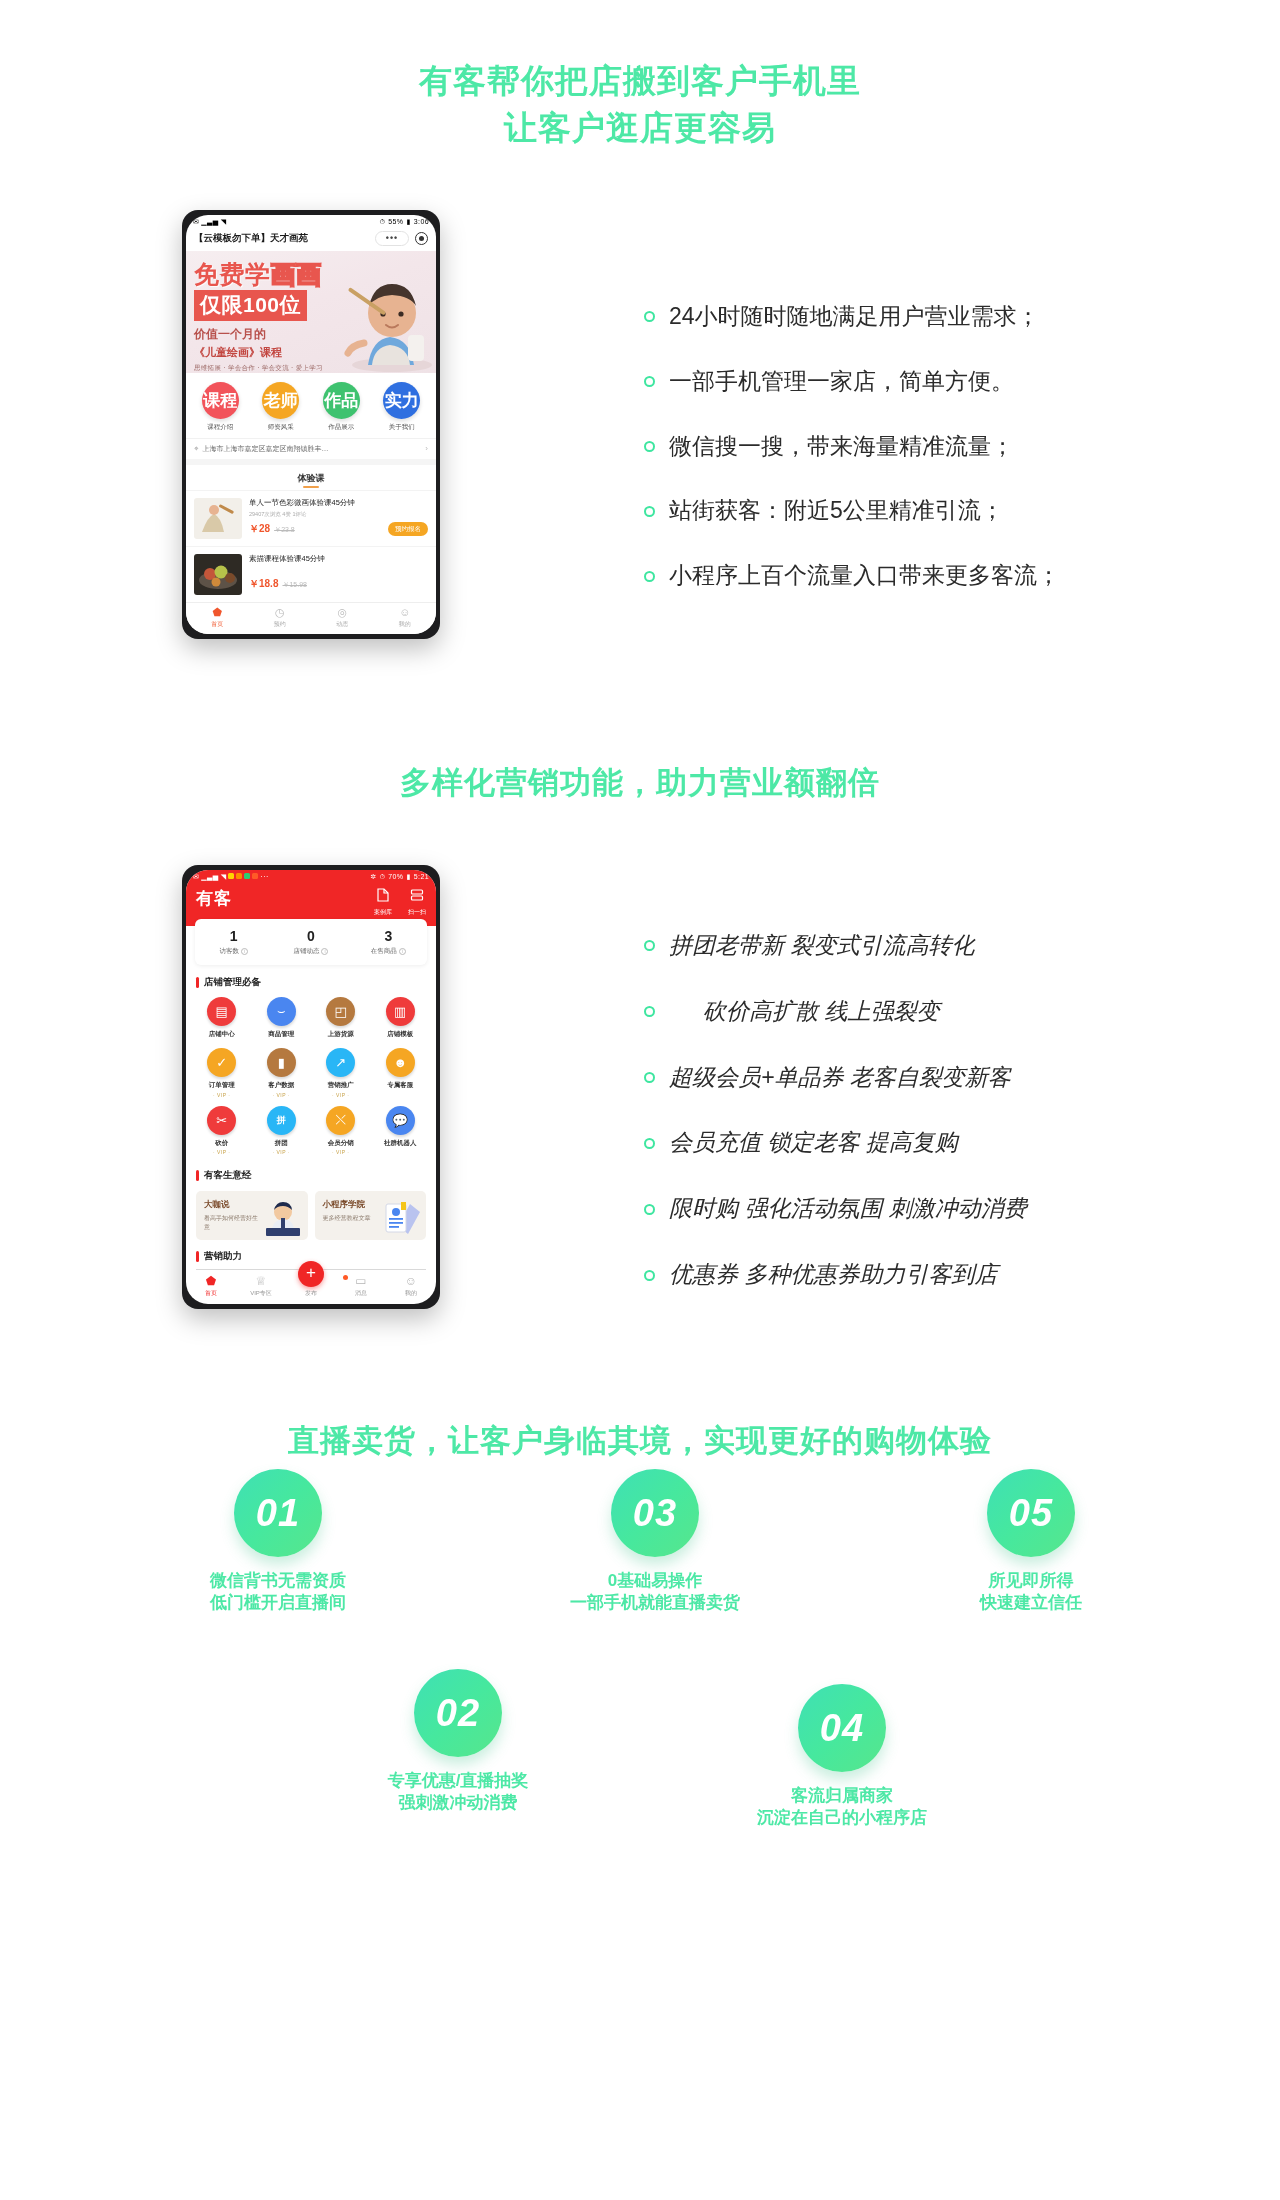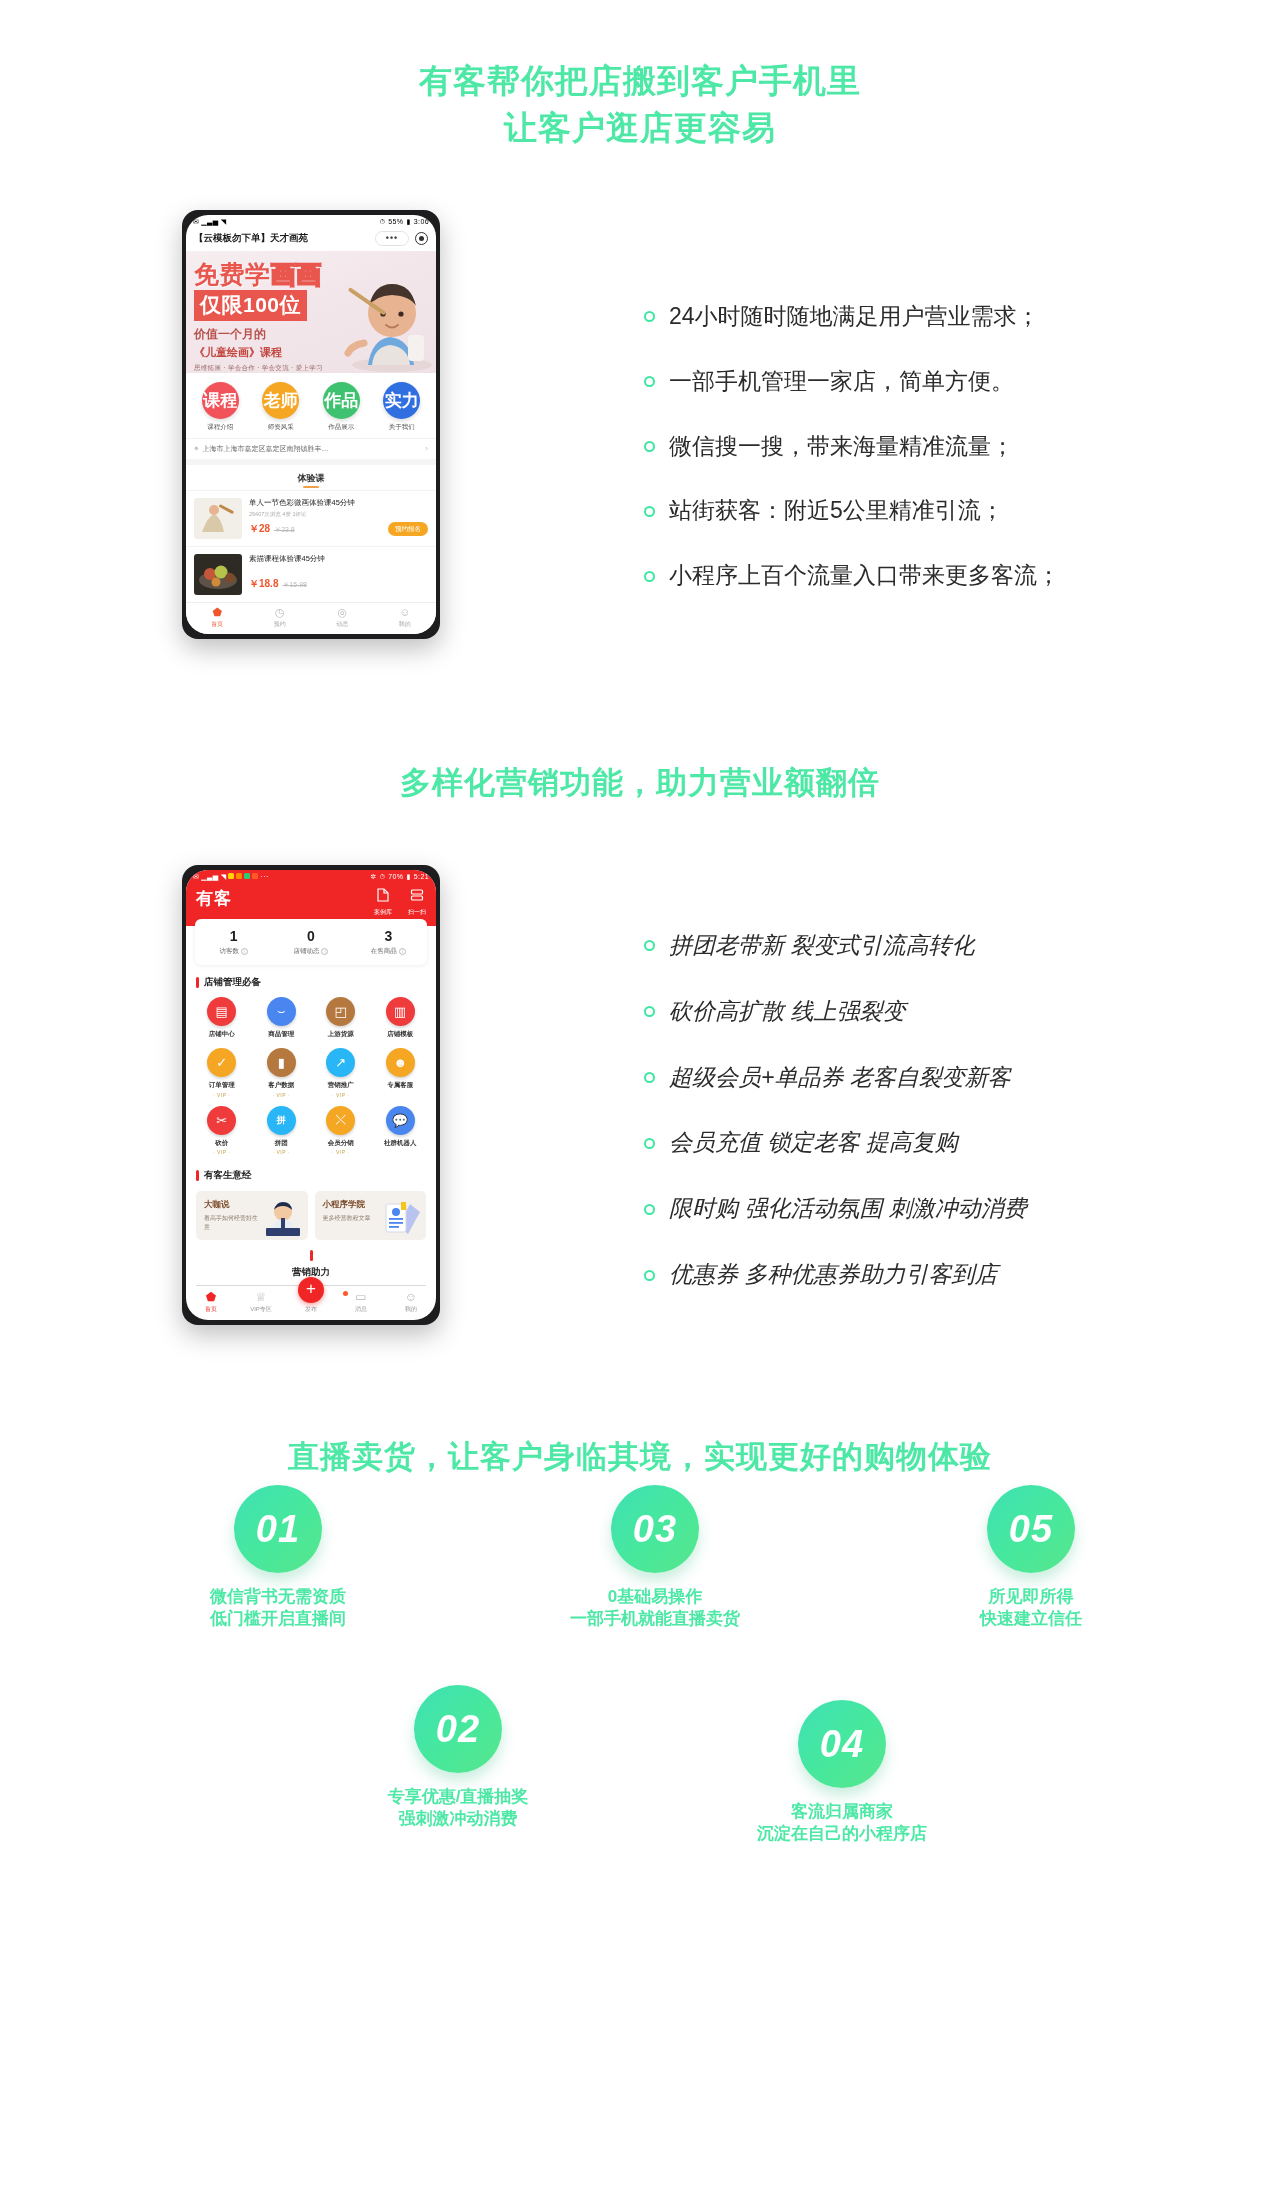--- a/index.html
+++ b/index.html
@@ -605,21 +605,21 @@
               <rect x="6" y="4" width="20" height="28" rx="2" fill="#fff" stroke="#d4d8e6"></rect>
               <rect x="9" y="18" width="14" height="1.8" fill="#4a86f0"></rect>
               <rect x="9" y="22" width="14" height="1.8" fill="#4a86f0"></rect>
               <rect x="9" y="26" width="10" height="1.8" fill="#4a86f0"></rect>
               <circle cx="16" cy="12" r="4" fill="#4a86f0"></circle>
               <rect x="21" y="2" width="5" height="8" fill="#f5c518"></rect>
             </svg>
           </div>
         </div>
 
-        <div class="grp-title" style="padding-top:2px; padding-bottom:4px;flex-direction:column;">
+        <div class="grp-title" style="padding-top:2px; padding-bottom:4px;">
           <span class="grp-bar"></span>
           <span>营销助力</span>
         </div>
 
         <div class="mkt-divider">
             <span class="line"></span>
           </div>
 
         <div class="p2-tabbar" style="margin-top:-9px;">
           <div class="p2-tb" style="padding-top:14px;">
@@ -646,21 +646,21 @@
         </div>
 
       </div>
     </div>
 
     <ul class="bullets" style="margin-left:204px; margin-top:66px;font-style:italic;">
       <li style="margin-bottom:36px;">
         <span class="bullet-dot"></span>
         <span>拼团老带新 裂变式引流高转化</span>
       </li>
-      <li style="margin-bottom:36px;">
+      <li style="margin-bottom:36px;gap:34px;">
         <span class="bullet-dot"></span>
         <span>砍价高扩散 线上强裂变</span>
       </li>
       <li style="margin-bottom:36px;">
         <span class="bullet-dot"></span>
         <span>超级会员+单品券 老客自裂变新客</span>
       </li>
       <li style="margin-bottom:36px;">
         <span class="bullet-dot"></span>
         <span>会员充值 锁定老客 提高复购</span>

